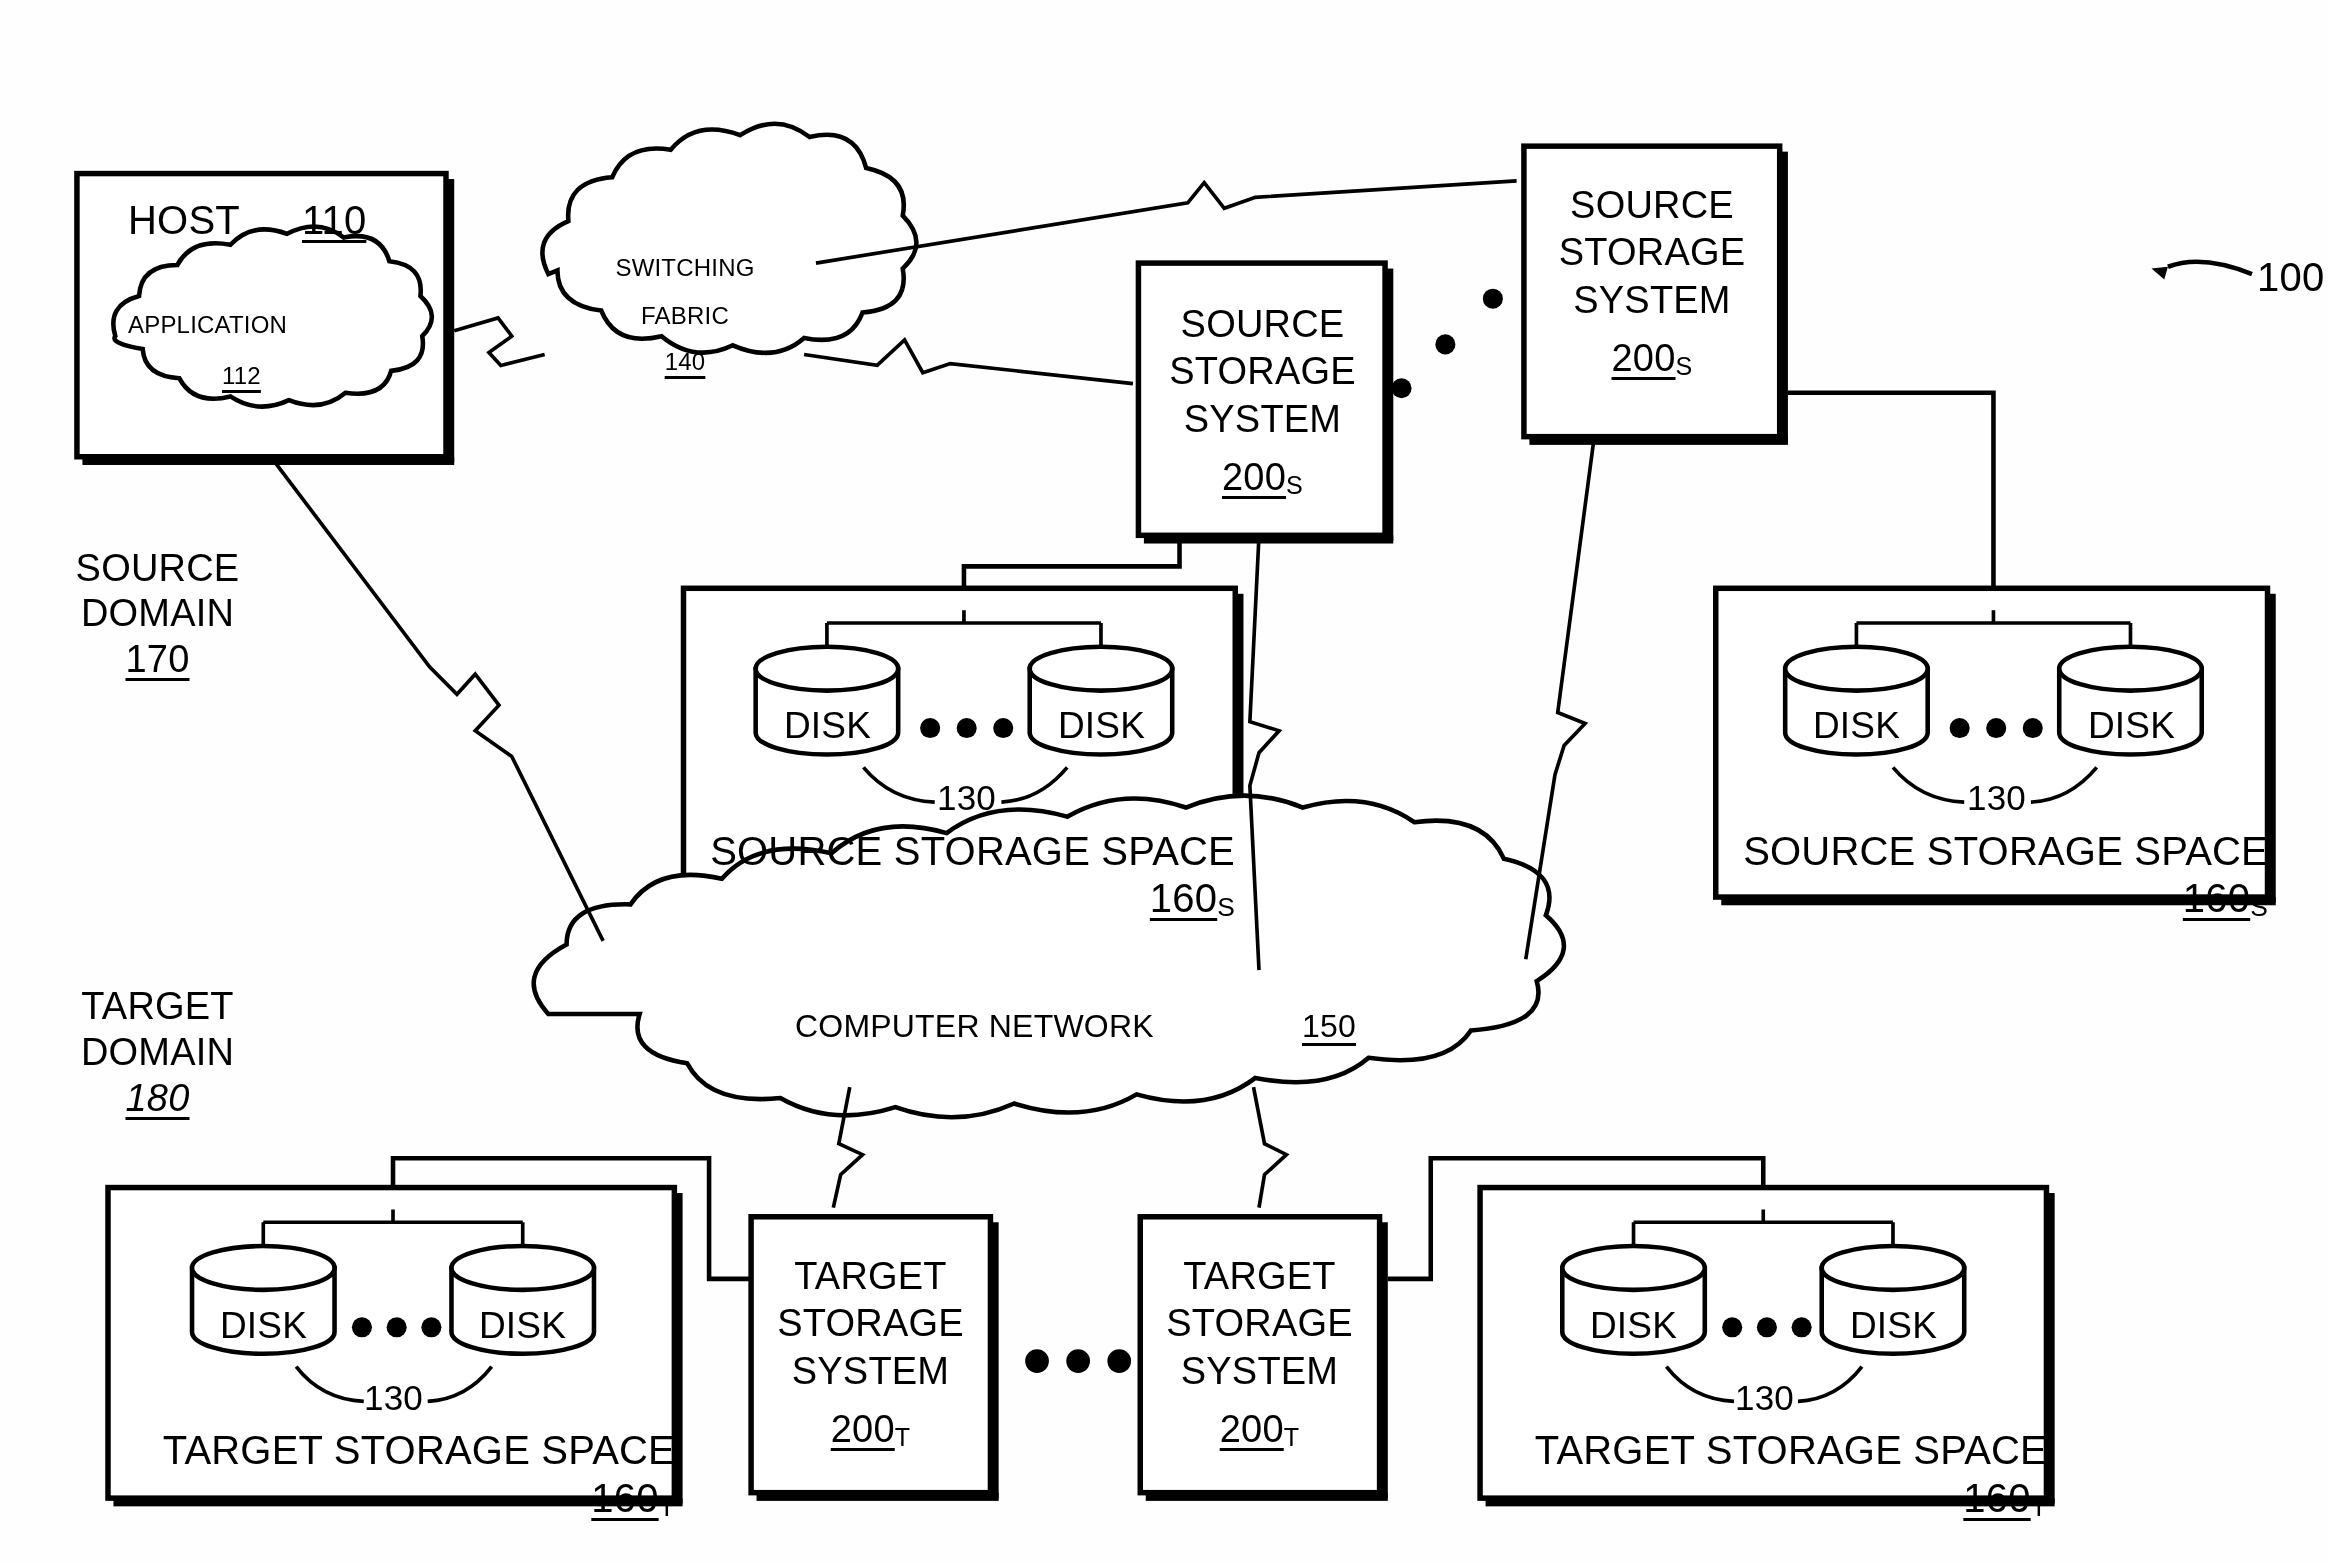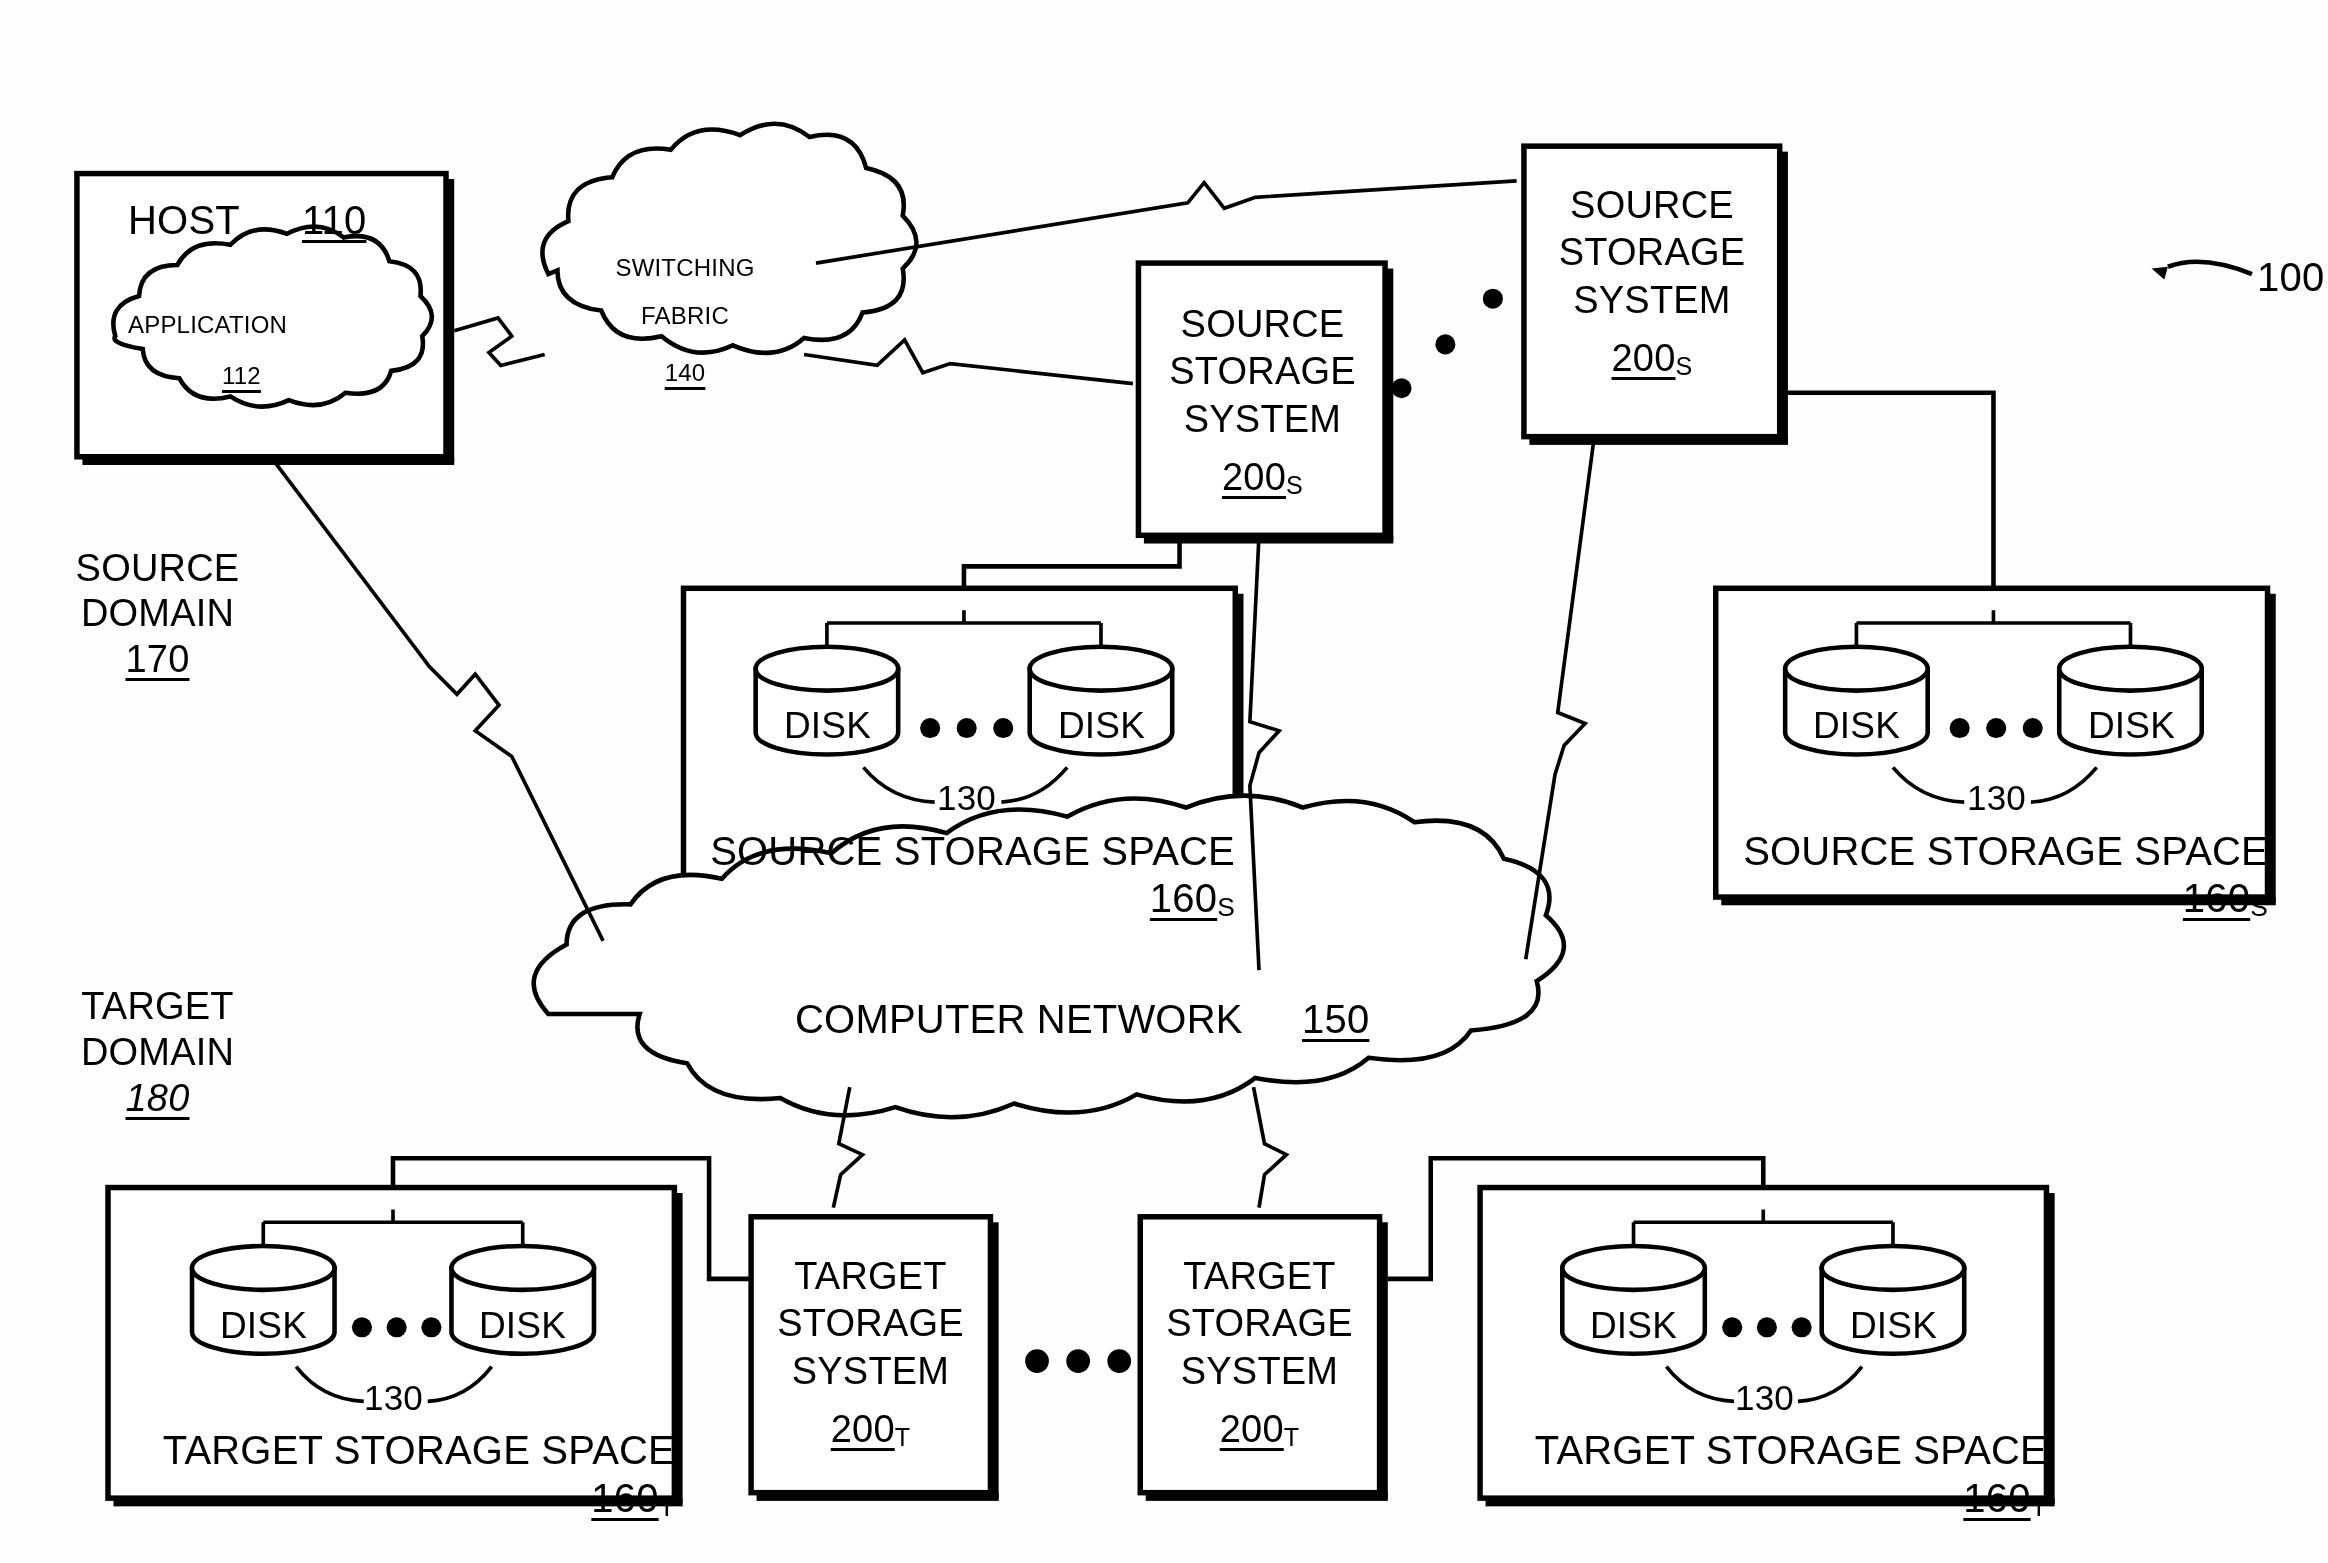--- a/index.html
+++ b/index.html
@@ -31,21 +31,21 @@
     white-space: nowrap;
     letter-spacing: 0.2px;
   }
   .ref { text-decoration: underline; text-underline-offset: 5.5px; text-decoration-thickness: 2.7px; }
   .sub { font-size: 0.66em; vertical-align: baseline; position: relative; top: 0.16em; }
   .fig-100 { font-size: 40px; }
   .domain-lbl { font-size: 38px; line-height: 1.3; }
   .box-lbl { font-size: 38px; }
   .host-lbl { font-size: 40px; text-align: right; }
   .cloud-lbl { font-size: 24px; }
-  .net-lbl { font-size: 40px; }
+  .net-lbl { font-size: 32px; margin-top: 12px; }
   .space-lbl { font-size: 40px; text-align: right; }
   .disk-lbl { font-size: 37px; }
   .small-ref { font-size: 35px; }
 </style>
 </head>
 <body>
 
 <div id="stage">
 
   <svg class="layer" viewBox="0 0 2548 1711">
@@ -284,21 +284,21 @@
   <div class="lbl domain-lbl" style="left:48px; top:544px; width:219px;">SOURCE</div>
   <div class="lbl domain-lbl" style="left:48px; top:589px; width:219px;">DOMAIN</div>
   <div class="lbl domain-lbl ref" style="left:48px; top:635px; width:219px;">170</div>
 
   <div class="lbl domain-lbl" style="left:48px; top:982px; width:219px;">TARGET</div>
   <div class="lbl domain-lbl" style="left:48px; top:1028px; width:219px;">DOMAIN</div>
   <div class="lbl domain-lbl ref" style="left:48px; top:1074px; width:219px;font-style:italic;">180</div>
 
   <div class="lbl cloud-lbl" style="left:548px; top:254px; width:274px;">SWITCHING</div>
   <div class="lbl cloud-lbl" style="left:548px; top:302px; width:274px;">FABRIC</div>
-  <div class="lbl cloud-lbl ref" style="left:548px; top:359px; width:274px;">140</div>
+  <div class="lbl cloud-lbl ref" style="left:548px; top:348px; width:274px;">140</div>
 
   <div class="lbl box-lbl" style="left:1139px; top:302px; width:247px;">SOURCE</div>
   <div class="lbl box-lbl" style="left:1139px; top:349px; width:247px;">STORAGE</div>
   <div class="lbl box-lbl" style="left:1139px; top:397px; width:247px;">SYSTEM</div>
   <div class="lbl box-lbl" style="left:1139px; top:455px; width:247px;">
     <span class="ref">200</span><span class="sub">S</span>
   </div>
 
   <div class="lbl box-lbl" style="left:1524px; top:183px; width:256px;">SOURCE</div>
   <div class="lbl box-lbl" style="left:1524px; top:230px; width:256px;">STORAGE</div>

